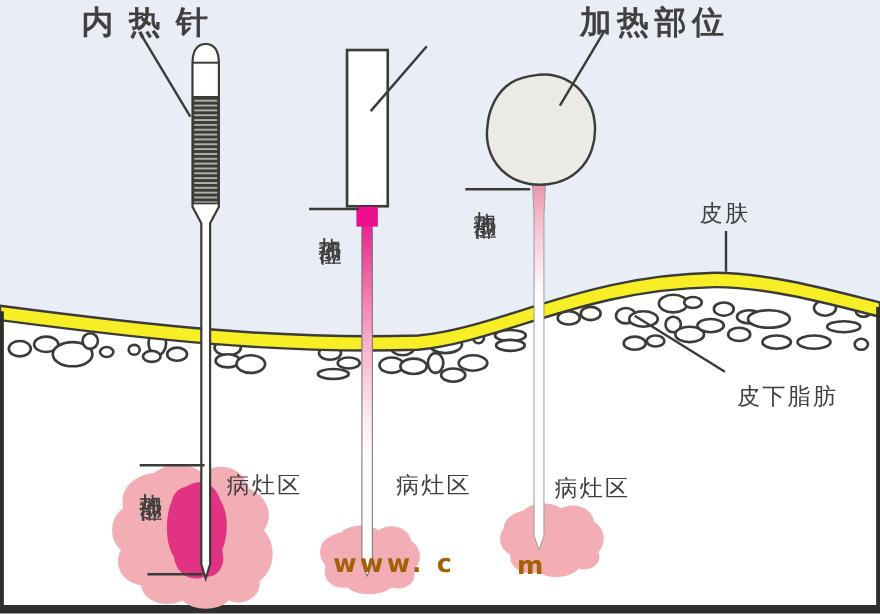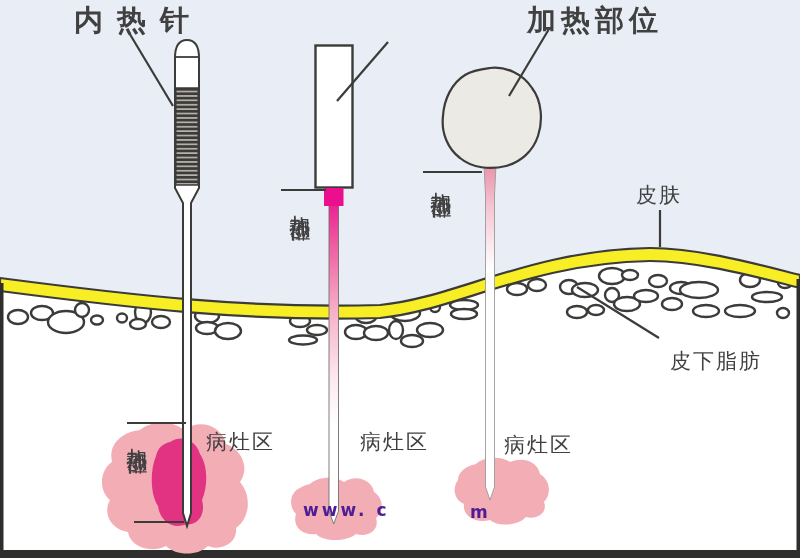--- a/index.html
+++ b/index.html
@@ -24,21 +24,21 @@
   }
   .heat-left{left:126px;top:431px;}
   .heat-mid{left:289px;top:198px;}
   .heat-right{left:430px;top:175px;}
   .skin-lbl{left:636px;top:186px;}
   .fat-lbl{left:638px;top:352px;margin-left:32px;}
   .lesion-1{left:206px;top:433px;}
   .lesion-2{left:360px;top:433px;}
   .lesion-3{left:504px;top:436px;}
   .wm{
-    position:absolute;color:#4c1d95;font-weight:bold;font-size:17px;
+    position:absolute;color:#a16207;font-weight:bold;font-size:23px;
     letter-spacing:3px;line-height:1;
   }
   .wm-left{left:303px;top:502px;}
   .wm-right{left:470px;top:504px;}
 </style>
 </head>
 <body>
 
 <div id="stage">
 

